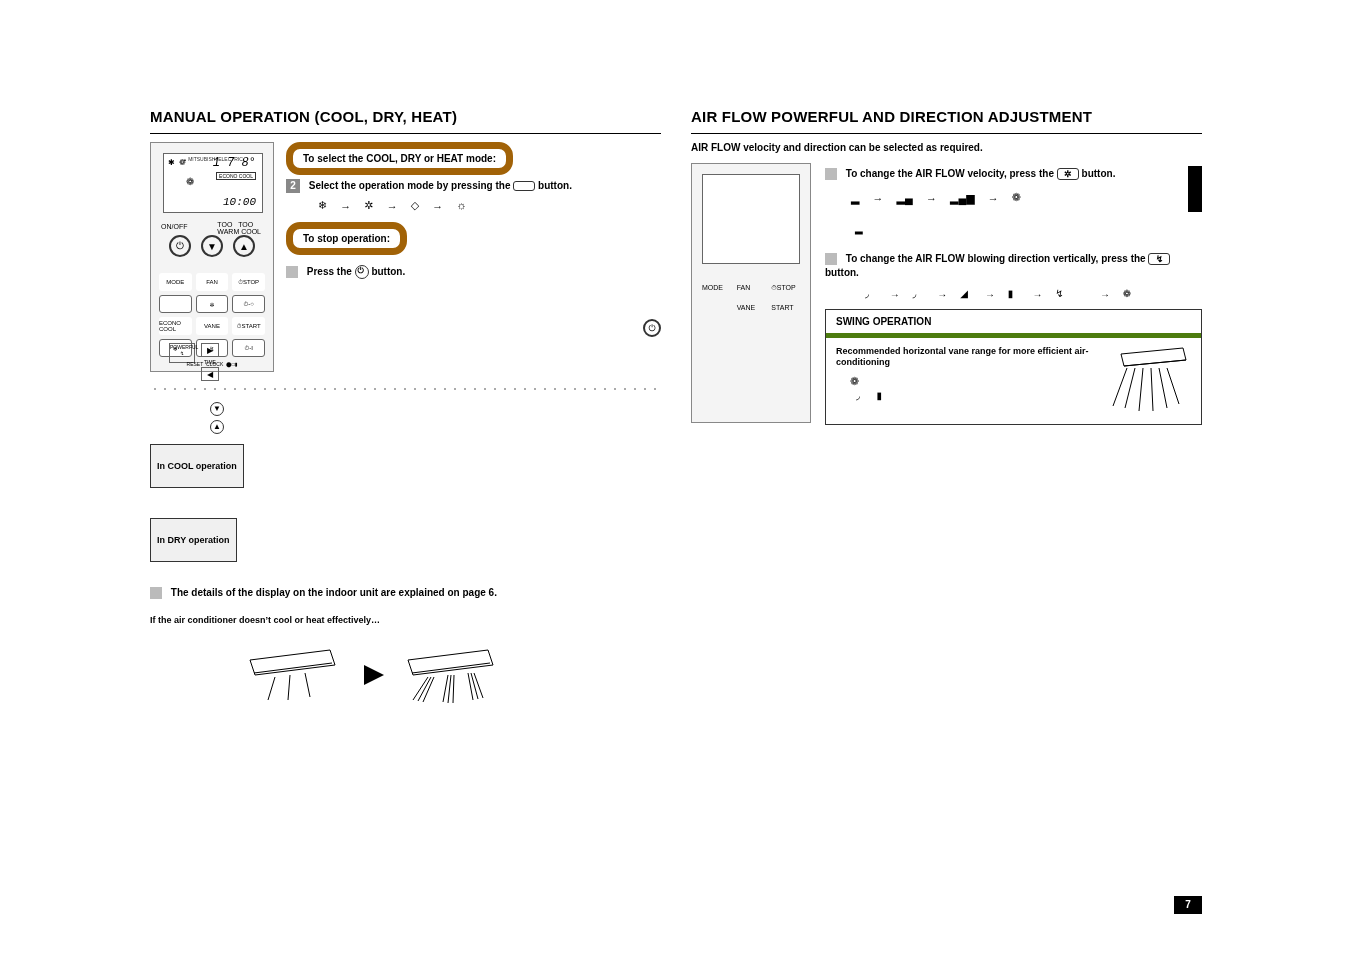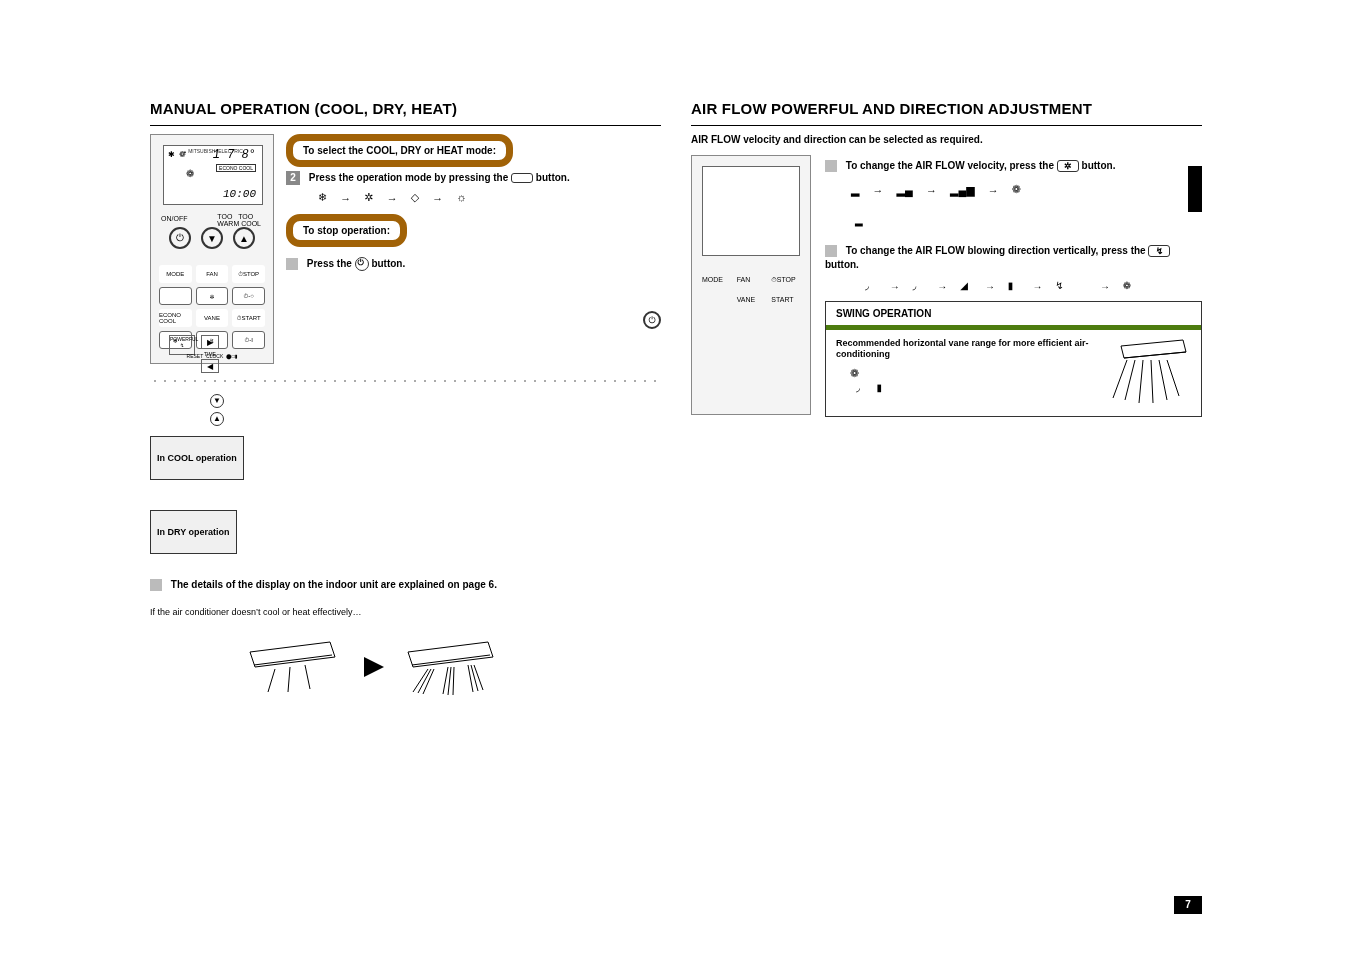--- a/index.html
+++ b/index.html
@@ -12,21 +12,21 @@
     height: 954px;
     position: relative;
     font-size: 10px;
     color: #000;
   }
   .page {
     padding: 100px 150px 40px 150px;
     display: flex;
     gap: 30px;
   }
-  .col { flex: 1; }
+  .col { flex: 1; margin-top: 8px; }
   .col-left { width: 490px; }
   .col-right { width: 530px; }
 
   h1.section-title {
     font-size: 15px;
     font-weight: bold;
     margin: 0 0 8px 0;
     letter-spacing: 0.2px;
   }
 
@@ -175,21 +175,21 @@
     position:absolute; right:150px; bottom:40px;
     width:28px; height:18px; background:#000; color:#fff;
     font-size:10px; font-weight:bold; text-align:center; line-height:18px;
   }
 
   .side-tab {
     position:absolute; right:150px; top:166px; width:14px; height:46px; background:#000;
   }
 
   .note-line { font-size:10px; font-weight:bold; margin-top:25px; }
-  .after-note { font-size:9px; font-weight:normal; margin-top:16px; }
+  .after-note { font-size:9px; font-weight:bold; margin-top:16px; }
 
 </style>
 </head>
 <body>
 
 <div class="page">
 
   <div class="col col-left">
     <h1 class="section-title">MANUAL OPERATION (COOL, DRY, HEAT)</h1>
     <hr class="title-rule">
@@ -237,21 +237,21 @@
         </div>
         <div class="remote-reset">RESET&nbsp;&nbsp;CLOCK&nbsp;&nbsp;⬤□▮</div>
       </div>
 
       <div style="flex:1;">
         <div class="pill">To select the COOL, DRY or HEAT mode:</div>
 
 
         <div style="margin:4px 0 4px 0; font-size:10px; font-weight:bold;">
           <span class="step-num">2</span>
-          <span>Press the operation mode by pressing the</span>
+          <span>Select the operation mode by pressing the</span>
           <span class="inline-btn-rect"></span>
           <span>button.</span>
         </div>
 
         <div class="mode-cycle">
           <span>❄</span>
           <span class="arrow">→</span>
           <span>✲</span>
           <span class="arrow">→</span>
           <span>◇</span>

